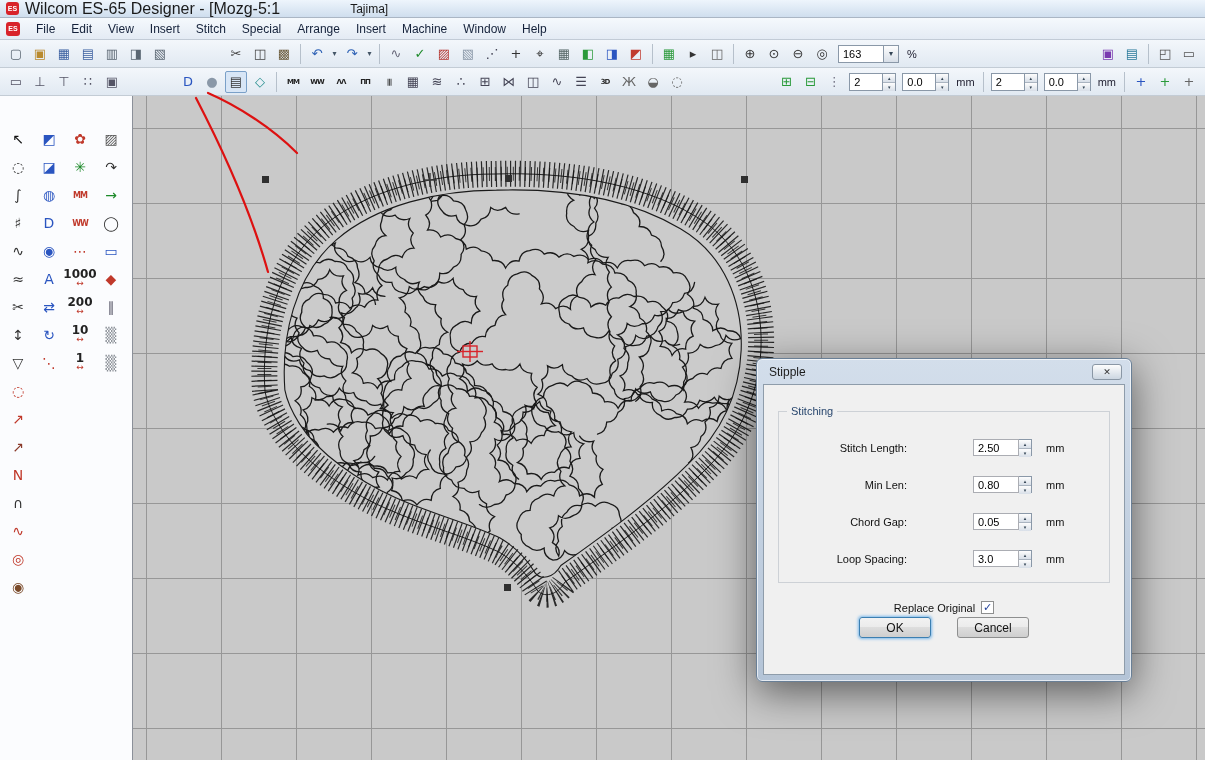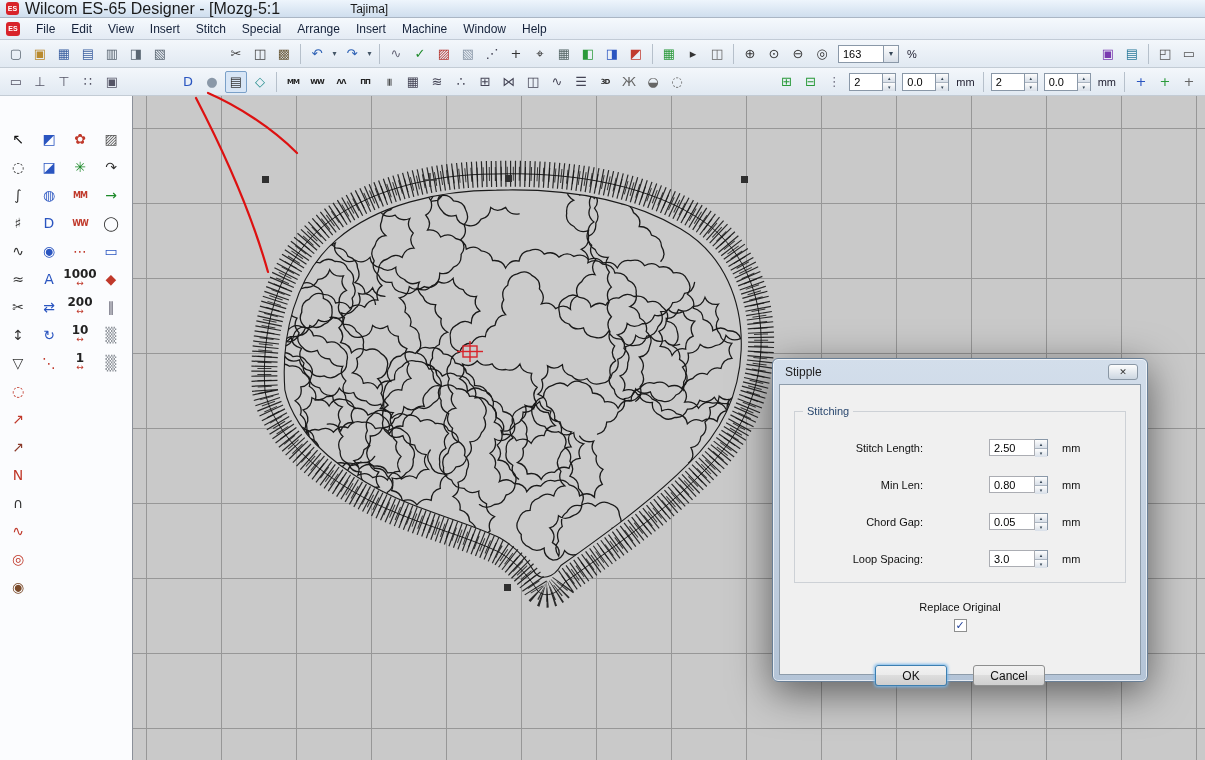--- a/index.html
+++ b/index.html
@@ -62,45 +62,45 @@
     background-image:
       repeating-linear-gradient(to right, #979797 0 1px, transparent 1px 75px),
       repeating-linear-gradient(to bottom, #979797 0 1px, transparent 1px 75px);
     background-position:13px 0px, 0px 32px; }
   .design-svg { position:absolute; left:0; top:0; }
   .handle { position:absolute; width:7px; height:7px; background:#2f2f2f; }
 
   .annotation { position:absolute; left:0; top:0; width:1205px; height:760px; pointer-events:none; z-index:6; }
 
   
-  .dialog { position:absolute; left:772px; top:358px; width:376px; height:324px; z-index:10;
+  .dialog { position:absolute; left:756px; top:358px; width:376px; height:324px; z-index:10;
     border:1px solid #697f96; border-radius:6px;
     background:linear-gradient(#d3deeb,#b4c4d7);
     box-shadow:0 10px 40px rgba(0,0,0,.55), inset 0 0 0 1px rgba(255,255,255,.65); }
   .dlg-titlebar { height:25px; display:flex; align-items:center; padding-left:12px; position:relative; }
   .dlg-title { font-size:12px; color:#1c1c1c; }
   .dlg-close { position:absolute; top:5px; right:9px; width:30px; height:16px; border:1px solid #8a97a5;
     border-radius:3px; background:linear-gradient(#fdfdfd,#ccd6e1); color:#333; font-size:9px;
     display:flex; align-items:center; justify-content:center; cursor:default; }
   .dlg-body { position:absolute; left:6px; right:6px; top:25px; bottom:6px; background:#f0f0f0;
     border:1px solid #8e9caa; }
   .dlg-group { margin:20px 14px 0; border:1px solid #cdd1d6; padding:12px 0 8px; height:178px; }
   .dlg-group legend { font-size:11px; color:#29476e; padding:0 4px; margin-left:8px; }
   .dlg-row { display:flex; align-items:center; height:37px; padding-right:6px; }
   .dlg-row label { flex:0 0 128px; text-align:right; margin-right:18px; font-size:11px; color:#111; }
   .dlg-input { width:46px; height:17px; border:1px solid #abadb3; font-size:11px; padding:0 4px;
     font-family:inherit; background:#fff; }
   .dlg-inputwrap { display:inline-flex; align-items:center;padding-left:48px; }
   .dlg-inputwrap .spin-btns { height:17px; }
   .dlg-unit { margin-left:14px; font-size:11px; color:#111; }
-  .dlg-checkrow { margin-top:18px; display:flex; align-items:center; justify-content:center; gap:6px;flex-direction:column; }
+  .dlg-checkrow { margin-top:18px; display:flex; align-items:center; justify-content:center; gap:6px; }
   .dlg-checkrow label { font-size:11px; color:#111; }
   .dlg-check { width:13px; height:13px; border:1px solid #8e8f8f; background:#fff; display:flex;
     align-items:center; justify-content:center; font-size:11px; color:#21409a; line-height:11px; }
-  .dlg-buttons { margin-top:33px; display:flex; justify-content:center; gap:26px; }
+  .dlg-buttons { margin-top:3px; display:flex; justify-content:center; gap:26px; }
   .dlg-btn { width:72px; height:21px; font-size:12px; font-family:inherit; color:#111; border-radius:3px;
     border:1px solid #8e8f8f; background:linear-gradient(#f2f2f2,#ebebeb 50%,#dddddd 50%,#cfcfcf); cursor:default; }
   .dlg-btn.focused { border-color:#3c7fb1; box-shadow:0 0 3px 1px #7ab8eb; }
 </style>
 </head>
 <body>
 
 <div class="window">
 
   <div class="titlebar">

